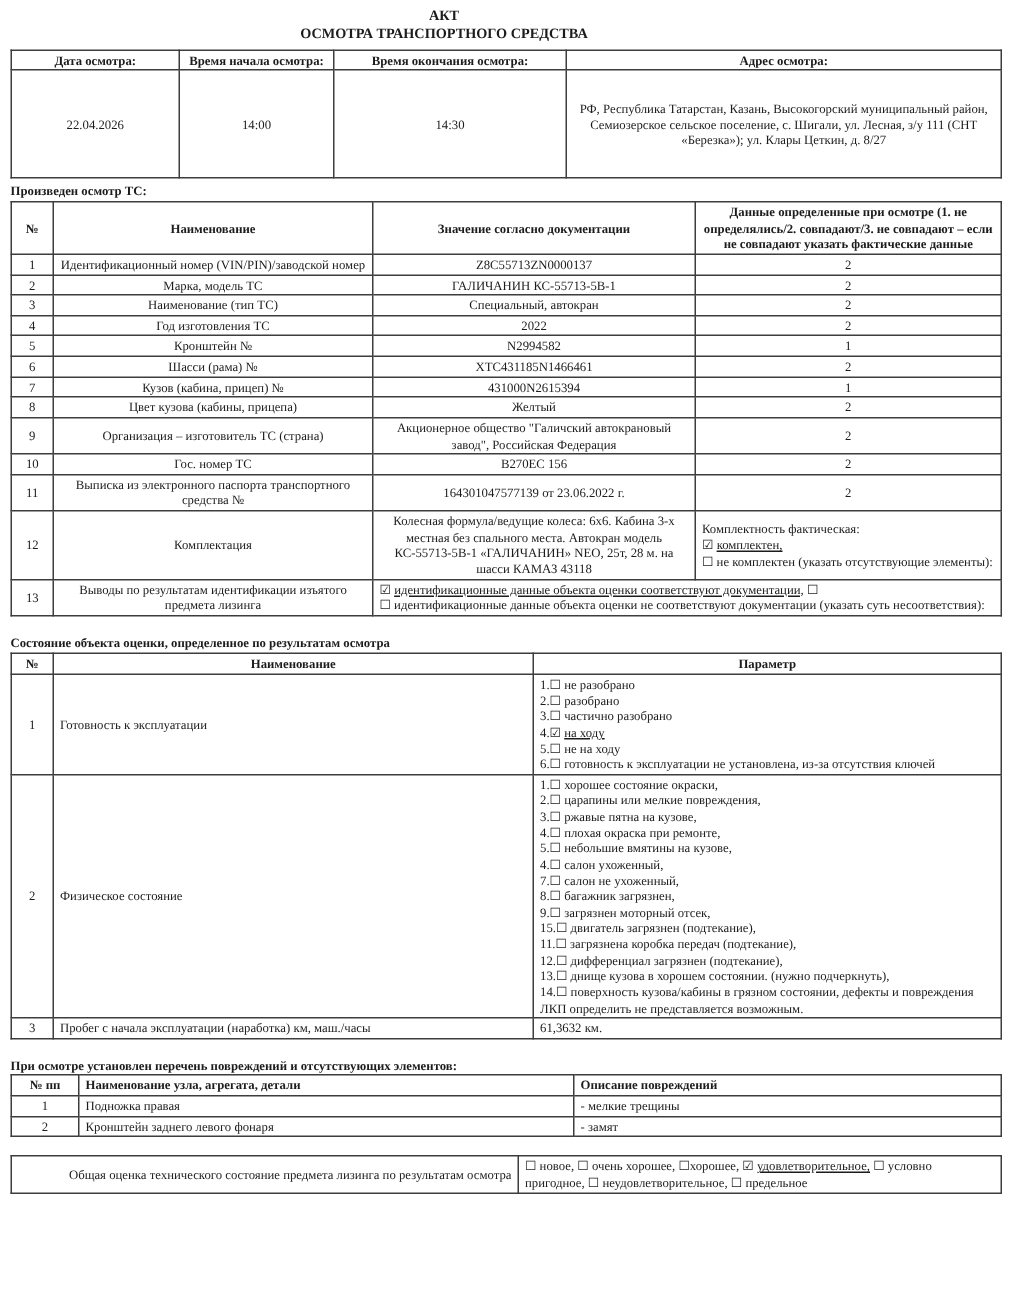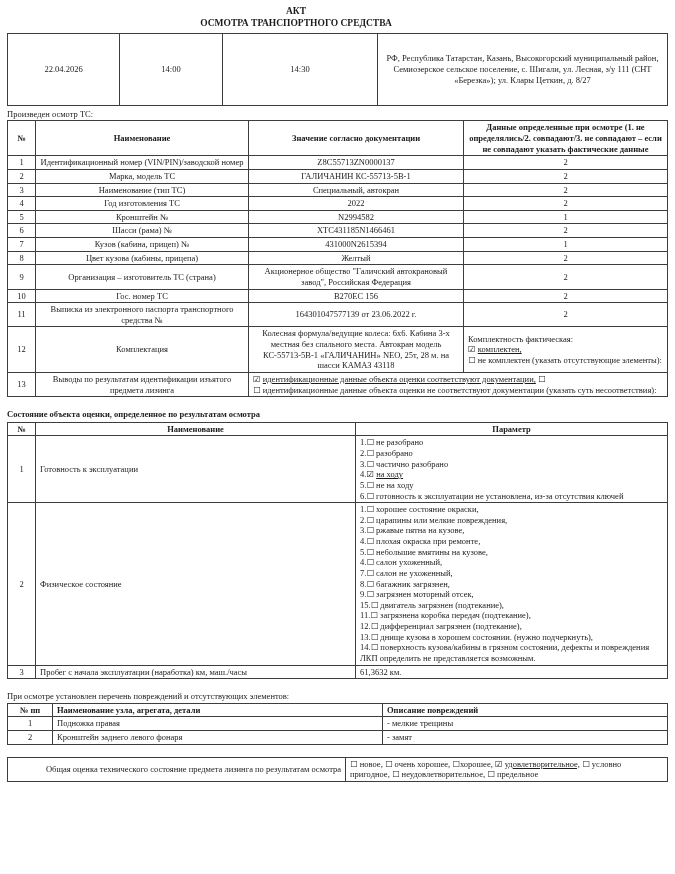--- a/index.html
+++ b/index.html
@@ -8,21 +8,21 @@
     padding:6px 7px 4px 7px;
     font-family:"Liberation Serif","DejaVu Serif","DejaVu Sans",serif;
     font-size:8.5px; color:#1c1c1c; line-height:1.25;
   }
   .doc-title { text-align:center; font-weight:bold; font-size:9.5px; line-height:1.25; margin-bottom:3px; }
   table { border-collapse:collapse; width:661px; table-layout:fixed; }
   th, td { border:1px solid #3d3d3d; padding:1px 4px; text-align:center; vertical-align:middle; word-wrap:break-word; }
   th { font-weight:bold; }
   .left { text-align:left; }
   .u { text-decoration:underline; }
-  .section-label { font-weight:normal; margin:3px 0 1px 0; }
+  .section-label { font-weight:bold; margin:3px 0 1px 0; }
   .section-title { font-weight:bold; text-align:left; margin:12px 0 2px 0; }
   .opt { text-align:left; }
   .gap-before { margin-top:12px; }
   .t5 td.label-cell { font-weight:normal; vertical-align:middle;text-align:right; }
 </style>
 </head>
 <body>
 
 <div class="page">
 
@@ -32,20 +32,26 @@
   </div>
 
   <table class="t1">
     <colgroup>
         <col style="width:112px">
         <col style="width:103px">
         <col style="width:155px">
         <col>
       </colgroup>
     <tbody>
+        <tr>
+      <th>Дата осмотра:</th>
+      <th>Время начала осмотра:</th>
+      <th>Время окончания осмотра:</th>
+      <th>Адрес осмотра:</th>
+    </tr>
     <tr style="height:72px">
       <td>22.04.2026</td>
       <td>14:00</td>
       <td>14:30</td>
       <td>РФ, Республика Татарстан, Казань, Высокогорский муниципальный район, Семиозерское сельское поселение, с. Шигали, ул. Лесная, з/у 111 (СНТ «Березка»); ул. Клары Цеткин, д. 8/27</td>
     </tr>
   </tbody>
     </table>
 
   <div class="section-label">Произведен осмотр ТС:</div>

